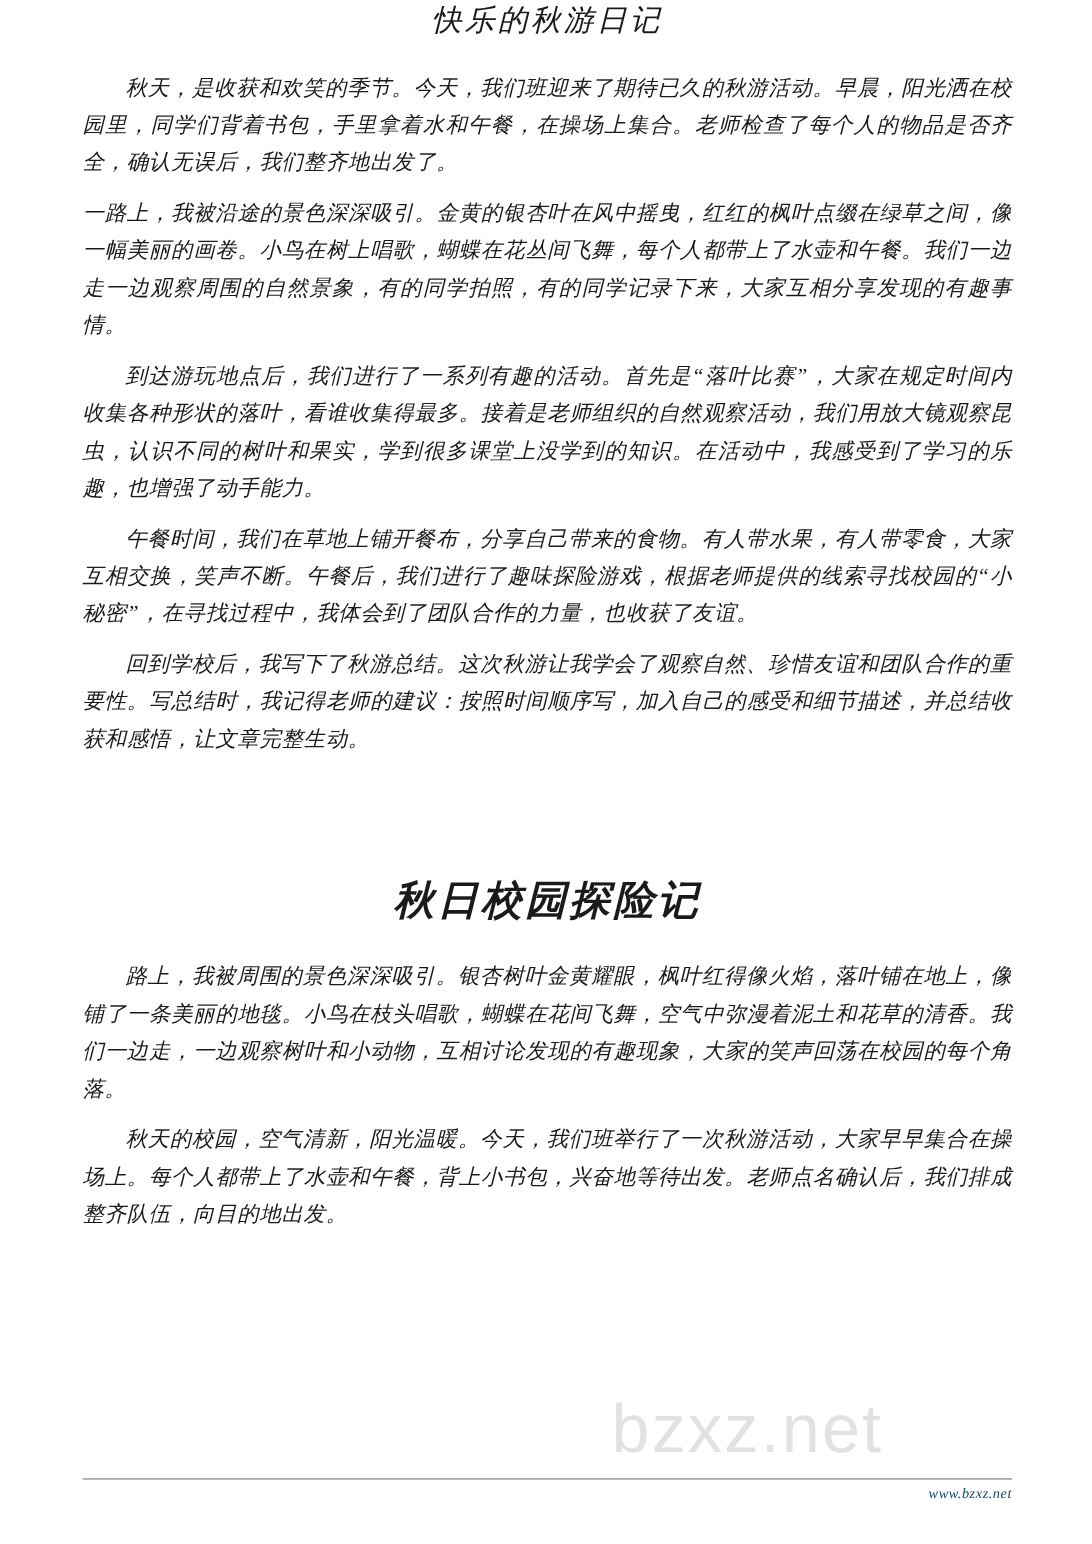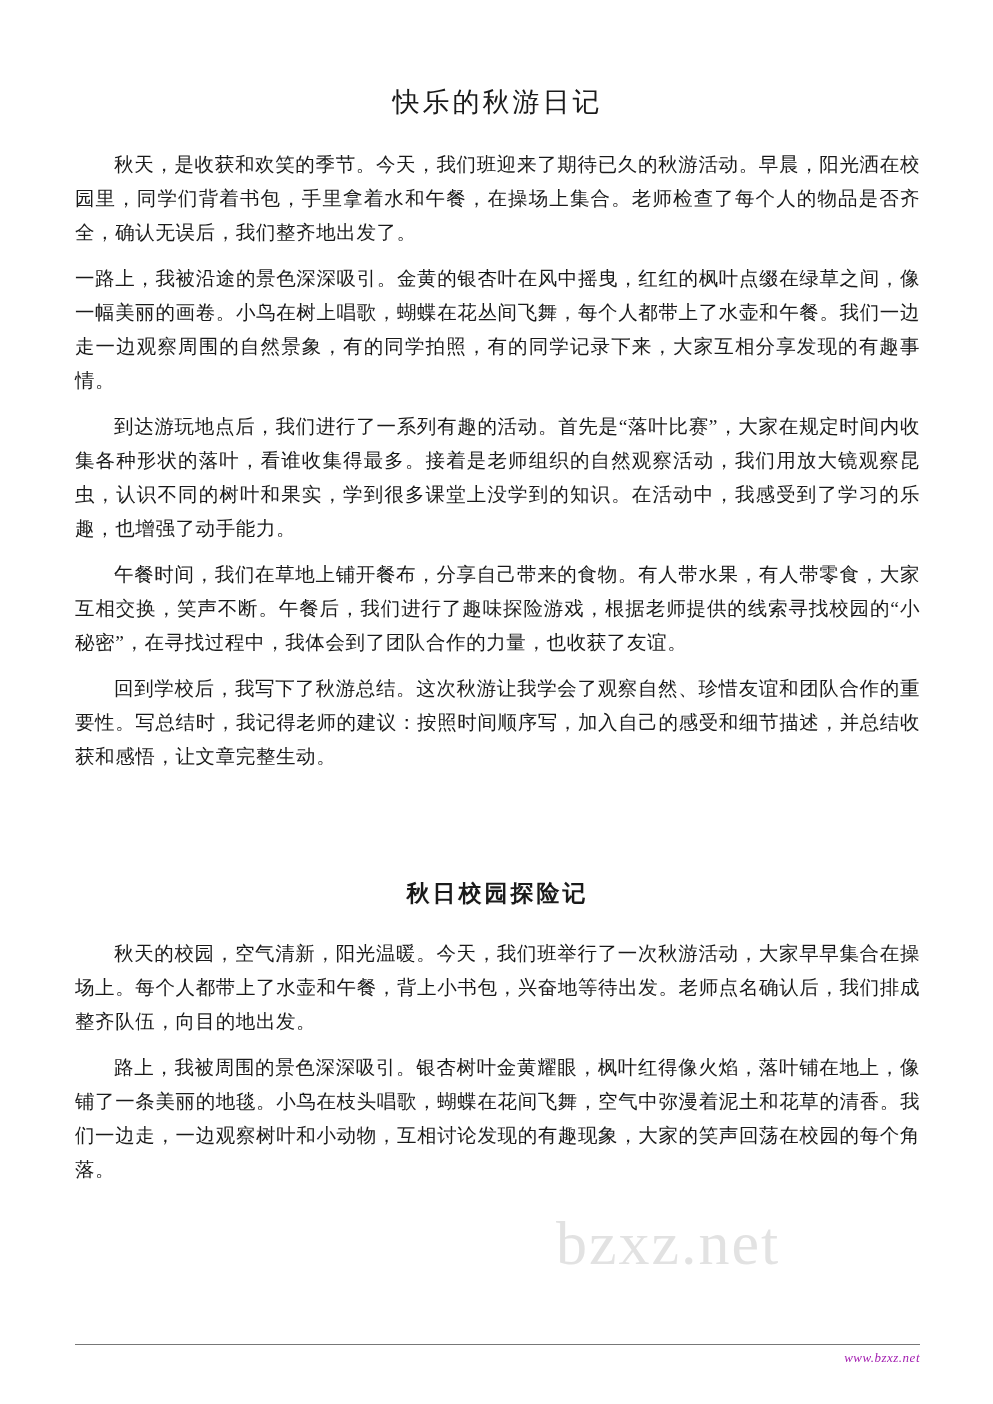--- a/index.html
+++ b/index.html
@@ -13,33 +13,33 @@
     height: 1404px;
     background: #ffffff;
     overflow: hidden;
     font-family: "Liberation Serif", "DejaVu Serif", serif;
     color: #1a1a1a;
   }
   .content {
     position: relative;
     z-index: 1;
     margin: 0 73px 0 75px;   
-    padding-top: 84px;
+    font-style: italic;
   }
   .doc-title {
     text-align: center;
     margin: 0 0 28px 0;
     letter-spacing: 3px;
   }
   .doc-title.t1 {
     font-size: 27px;
     font-weight: 500;
   }
   .doc-title.t2 {
-    font-size: 23px;
+    font-size: 37px;
     font-weight: 700;
   }
   .doc2 {
     margin-top: 104px;
   }
   p.para {
     margin: 12px 0 6px 0;
     font-size: 19.5px;
     line-height: 34px;
     text-align: justify;
@@ -49,45 +49,45 @@
   p.para.indent {
     text-indent: 2em;
   }
   p.para.no-indent {
     text-indent: 0;
   }
   .watermark {
     position: absolute;
     z-index: 0;
     left: 556px;
-    top: 1208px;
+    top: 1264px;
     font-size: 62px;
     letter-spacing: 2px;
     color: rgba(150, 150, 150, 0.28);
-    font-family: Liberation Serif, serif;
+    font-family: Liberation Sans, sans-serif;
     user-select: none;
     white-space: nowrap;
   }
   .footer-rule {
     position: absolute;
     z-index: 2;
     left: 75px;
     right: 73px;
     top: 1344px;
     border-top: 1px solid #777;
     height: 0;
   }
   .footer-url {
     position: absolute;
     z-index: 2;
     right: 73px;
     top: 1350px;
     font-size: 13px;
     font-style: italic;
-    color: #a21caf;
+    color: #0c4a6e;
     letter-spacing: 0.5px;
   }
 </style>
 </head>
 <body>
 
 <div class="page">
 
   <div class="watermark">bzxz.net</div>
 
@@ -97,22 +97,22 @@
       <h1 class="doc-title t1">快乐的秋游日记</h1>
       <p class="para indent">秋天，是收获和欢笑的季节。今天，我们班迎来了期待已久的秋游活动。早晨，阳光洒在校园里，同学们背着书包，手里拿着水和午餐，在操场上集合。老师检查了每个人的物品是否齐全，确认无误后，我们整齐地出发了。</p>
       <p class="para no-indent">一路上，我被沿途的景色深深吸引。金黄的银杏叶在风中摇曳，红红的枫叶点缀在绿草之间，像一幅美丽的画卷。小鸟在树上唱歌，蝴蝶在花丛间飞舞，每个人都带上了水壶和午餐。我们一边走一边观察周围的自然景象，有的同学拍照，有的同学记录下来，大家互相分享发现的有趣事情。</p>
       <p class="para indent">到达游玩地点后，我们进行了一系列有趣的活动。首先是“落叶比赛”，大家在规定时间内收集各种形状的落叶，看谁收集得最多。接着是老师组织的自然观察活动，我们用放大镜观察昆虫，认识不同的树叶和果实，学到很多课堂上没学到的知识。在活动中，我感受到了学习的乐趣，也增强了动手能力。</p>
       <p class="para indent">午餐时间，我们在草地上铺开餐布，分享自己带来的食物。有人带水果，有人带零食，大家互相交换，笑声不断。午餐后，我们进行了趣味探险游戏，根据老师提供的线索寻找校园的“小秘密”，在寻找过程中，我体会到了团队合作的力量，也收获了友谊。</p>
       <p class="para indent">回到学校后，我写下了秋游总结。这次秋游让我学会了观察自然、珍惜友谊和团队合作的重要性。写总结时，我记得老师的建议：按照时间顺序写，加入自己的感受和细节描述，并总结收获和感悟，让文章完整生动。</p>
     </div>
 
     <div class="doc2">
       <h1 class="doc-title t2">秋日校园探险记</h1>
+      <p class="para indent">路上，我被周围的景色深深吸引。银杏树叶金黄耀眼，枫叶红得像火焰，落叶铺在地上，像铺了一条美丽的地毯。小鸟在枝头唱歌，蝴蝶在花间飞舞，空气中弥漫着泥土和花草的清香。我们一边走，一边观察树叶和小动物，互相讨论发现的有趣现象，大家的笑声回荡在校园的每个角落。</p>
       <p class="para indent">秋天的校园，空气清新，阳光温暖。今天，我们班举行了一次秋游活动，大家早早集合在操场上。每个人都带上了水壶和午餐，背上小书包，兴奋地等待出发。老师点名确认后，我们排成整齐队伍，向目的地出发。</p>
-      <p class="para indent">路上，我被周围的景色深深吸引。银杏树叶金黄耀眼，枫叶红得像火焰，落叶铺在地上，像铺了一条美丽的地毯。小鸟在枝头唱歌，蝴蝶在花间飞舞，空气中弥漫着泥土和花草的清香。我们一边走，一边观察树叶和小动物，互相讨论发现的有趣现象，大家的笑声回荡在校园的每个角落。</p>
     </div>
 
   </div>
 
   <div class="footer-rule"></div>
   <div class="footer-url">www.bzxz.net</div>
 
 </div>
 
 </body></html>

